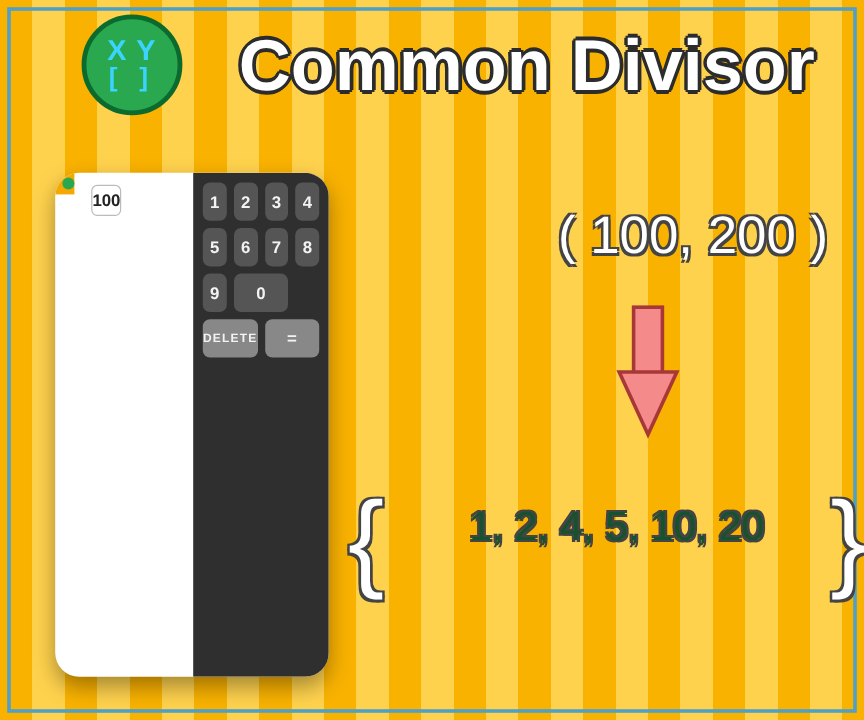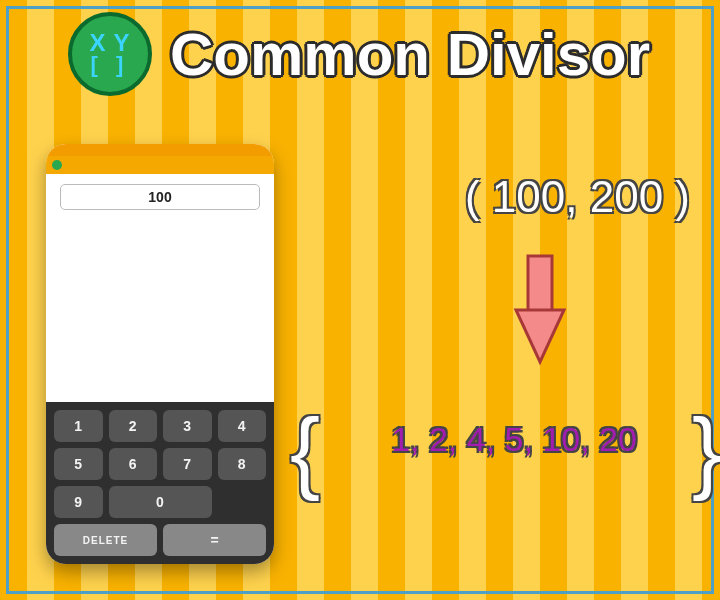--- a/index.html
+++ b/index.html
@@ -14,41 +14,41 @@
 
   
   .header { position:absolute; top:12px; left:0; right:0; display:flex; align-items:center; gap:18px; padding-left:68px;}
   .logo { width:84px; height:84px; border-radius:50%; background:#2aa84f;
           border:4px solid #0b6a2d; display:flex; flex-direction:column; align-items:center; justify-content:center;
           color:#3bd4ff; font-weight:900; font-size:24px; line-height:0.95; letter-spacing:1px;}
   .logo .br { color:#3bd4ff; font-weight:900; font-size:22px; letter-spacing:6px;}
   .title { font-size:60px; font-weight:600; color:#fff;
            text-shadow:
             -2px -2px 0 #2c2c2c, 2px -2px 0 #2c2c2c, -2px 2px 0 #2c2c2c, 2px 2px 0 #2c2c2c,
-            -3px 0 0 #2c2c2c, 3px 0 0 #2c2c2c, 0 -3px 0 #2c2c2c, 0 3px 0 #2c2c2c; }
+            -3px 0 0 #2c2c2c, 3px 0 0 #2c2c2c, 0 -3px 0 #2c2c2c, 0 3px 0 #2c2c2c; margin-left: 29px; }
 
   
   .pair { position:absolute; top:172px; left:390px; width:300px; text-align:right;
           font-size:44px; font-weight:500; color:#fff;
           text-shadow:
            -2px -2px 0 #444, 2px -2px 0 #444, -2px 2px 0 #444, 2px 2px 0 #444; }
   .arrow { position:absolute; top:250px; left:510px; }
   .result { position:absolute; top:418px; left:314px; width:400px; text-align:center;
-            font-size:34px; line-height:1.25; font-weight:500; color:#a21caf;
+            font-size:34px; line-height:1.25; font-weight:500; color:#14532d;
             text-shadow:
              -2px -2px 0 #444, 2px -2px 0 #444, -2px 2px 0 #444, 2px 2px 0 #444;}
   .brace { position:absolute; font-size:90px; font-weight:300; color:#fff;
            text-shadow:-2px -2px 0 #444,2px -2px 0 #444,-2px 2px 0 #444,2px 2px 0 #444;}
   .brace.l { top:400px; left:290px;}
   .brace.r { top:400px; left:692px;}
 
   
   .phone { position:absolute; top:144px; left:46px; width:228px; height:420px;
            background:#fff; border-radius:20px; box-shadow:0 8px 18px rgba(0,0,0,.35);
-           display:flex; flex-direction:column; overflow:hidden;}
+           display:flex; flex-direction:row; overflow:hidden;}
   .ph-status { height:12px; background:#f39c00;}
   .ph-app { height:18px; background:#f5a800; display:flex; align-items:center; padding-left:6px;}
   .ph-app-dot{width:10px;height:10px;border-radius:50%;background:#2aa84f;}
   .ph-inputs { display:flex; gap:14px; padding:10px 14px;}
   .ph-inputs .fld { flex:1; height:26px; border:1px solid #bbb; border-radius:5px;
                     background:#fff; font-size:14px; font-weight:700; text-align:center;
                     line-height:24px; color:#222;}
   .ph-divisors { padding:0 14px; color:#1d8ad0; font-size:13px; font-weight:500; line-height:1.4;}
   .ph-spacer { flex:1;}
   .ph-ads { padding:0 8px 8px 8px; display:flex; flex-direction:column; gap:5px;}

